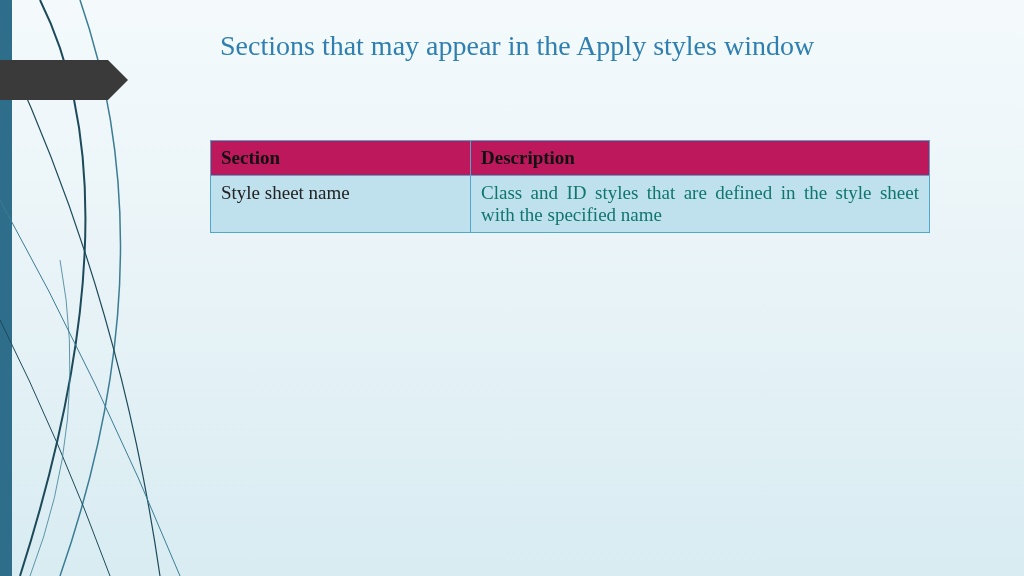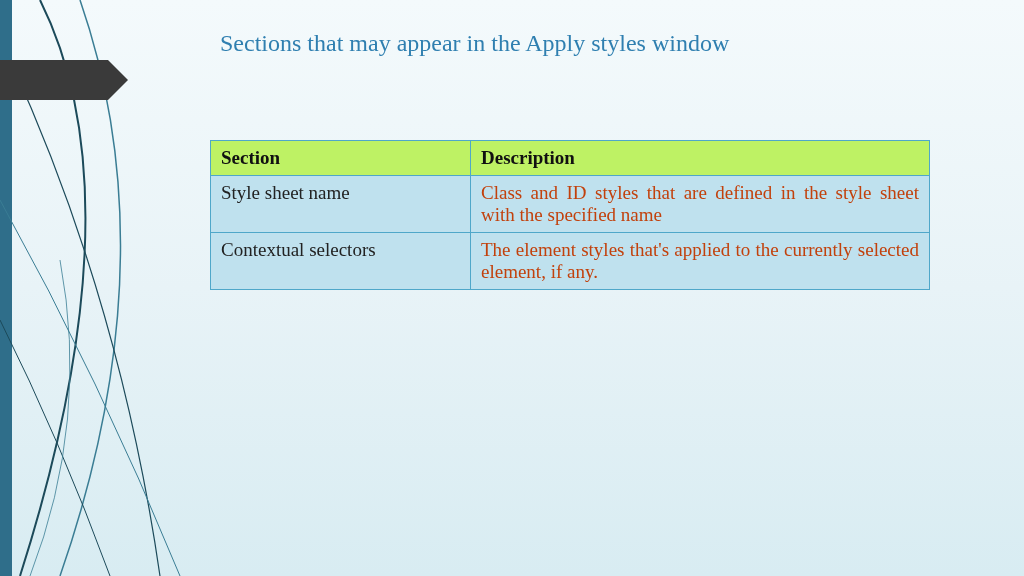--- a/index.html
+++ b/index.html
@@ -29,21 +29,21 @@
       width: 300px; height: 576px;
       z-index: 1;
       pointer-events: none;
     }
     .slide-title {
       position: absolute;
       top: 30px;
       left: 220px;
       right: 40px;
       color: #2f7fb0;
-      font-size: 24px;
+      font-size: 28px;
       font-weight: 400;
       z-index: 3;
     }
     .table-wrap {
       position: absolute;
       left: 210px;
       top: 140px;
       width: 720px;
       z-index: 3;
     }
@@ -51,30 +51,30 @@
       border-collapse: collapse;
       width: 100%;
       font-size: 19px;
     }
     th, td {
       border: 1px solid #4fa7c9;
       padding: 6px 10px;
       vertical-align: top;
     }
     th {
-      background: #bef264;
+      background: #be185d;
       font-weight: bold;
       text-align: left;
       color: #111;
       margin-top: 44px;
     }
     tbody tr.row-a td { background: #bfe1ee; }
     tbody tr.row-b td { background: #eaf5fa; }
     td.sec { width: 260px; color: #222; }
-    td.desc { text-align: justify; color: #c2410c; }
+    td.desc { text-align: justify; color: #0f766e; }
   </style>
 </head>
 <body>
 
 <div class="left-border"></div>
 <div class="arrow-deco"></div>
 
 <svg class="curves" viewBox="0 0 300 576">
   <path d="M 40 0 Q 140 200 20 576" stroke="#1c4a5a" stroke-width="2" fill="none"></path>
   <path d="M 80 0 Q 170 260 60 576" stroke="#3a7d94" stroke-width="1.5" fill="none"></path>
@@ -92,19 +92,15 @@
       <tr>
         <th>Section</th>
         <th>Description</th>
       </tr>
     </thead>
     <tbody>
       <tr class="row-a">
         <td class="sec">Style sheet name</td>
         <td class="desc">Class and ID styles that are defined in the style sheet with the specified name</td>
       </tr>
-      <tr class="row-a">
-        <td class="sec">Contextual selectors</td>
-        <td class="desc">The element styles that's applied to the currently selected element, if any.</td>
-      </tr>
     </tbody>
   </table>
 </div>
 
 </body></html>

